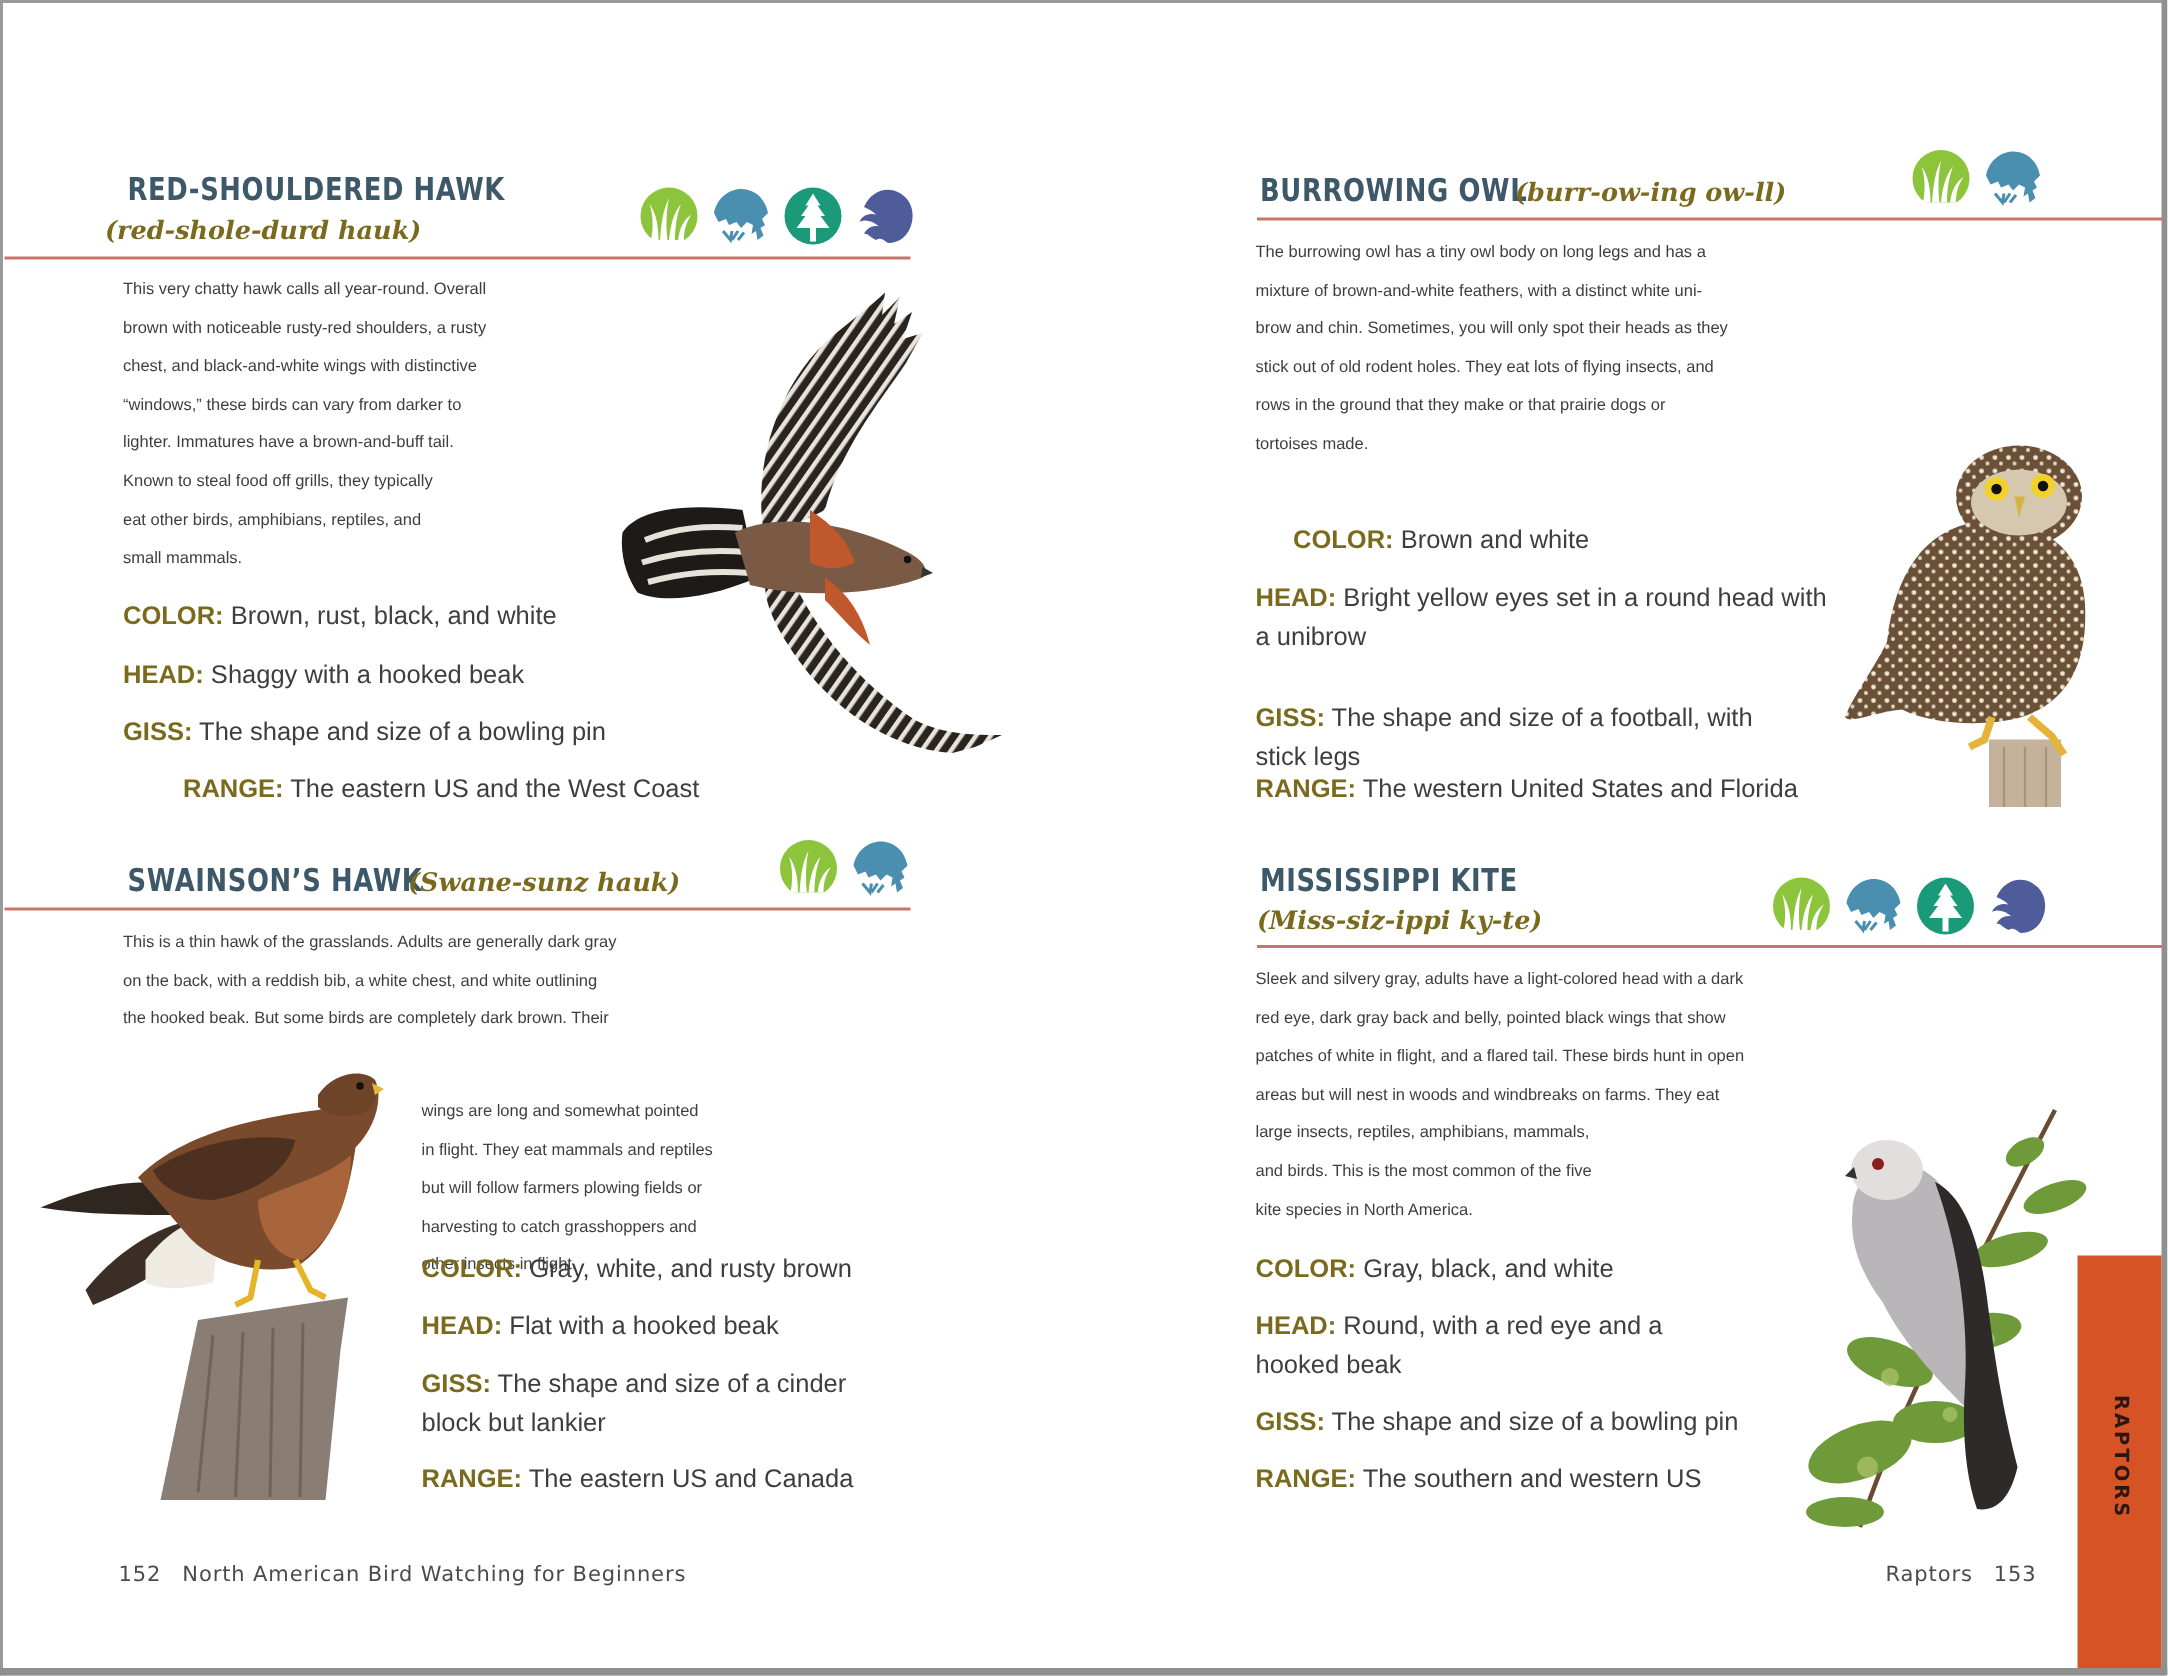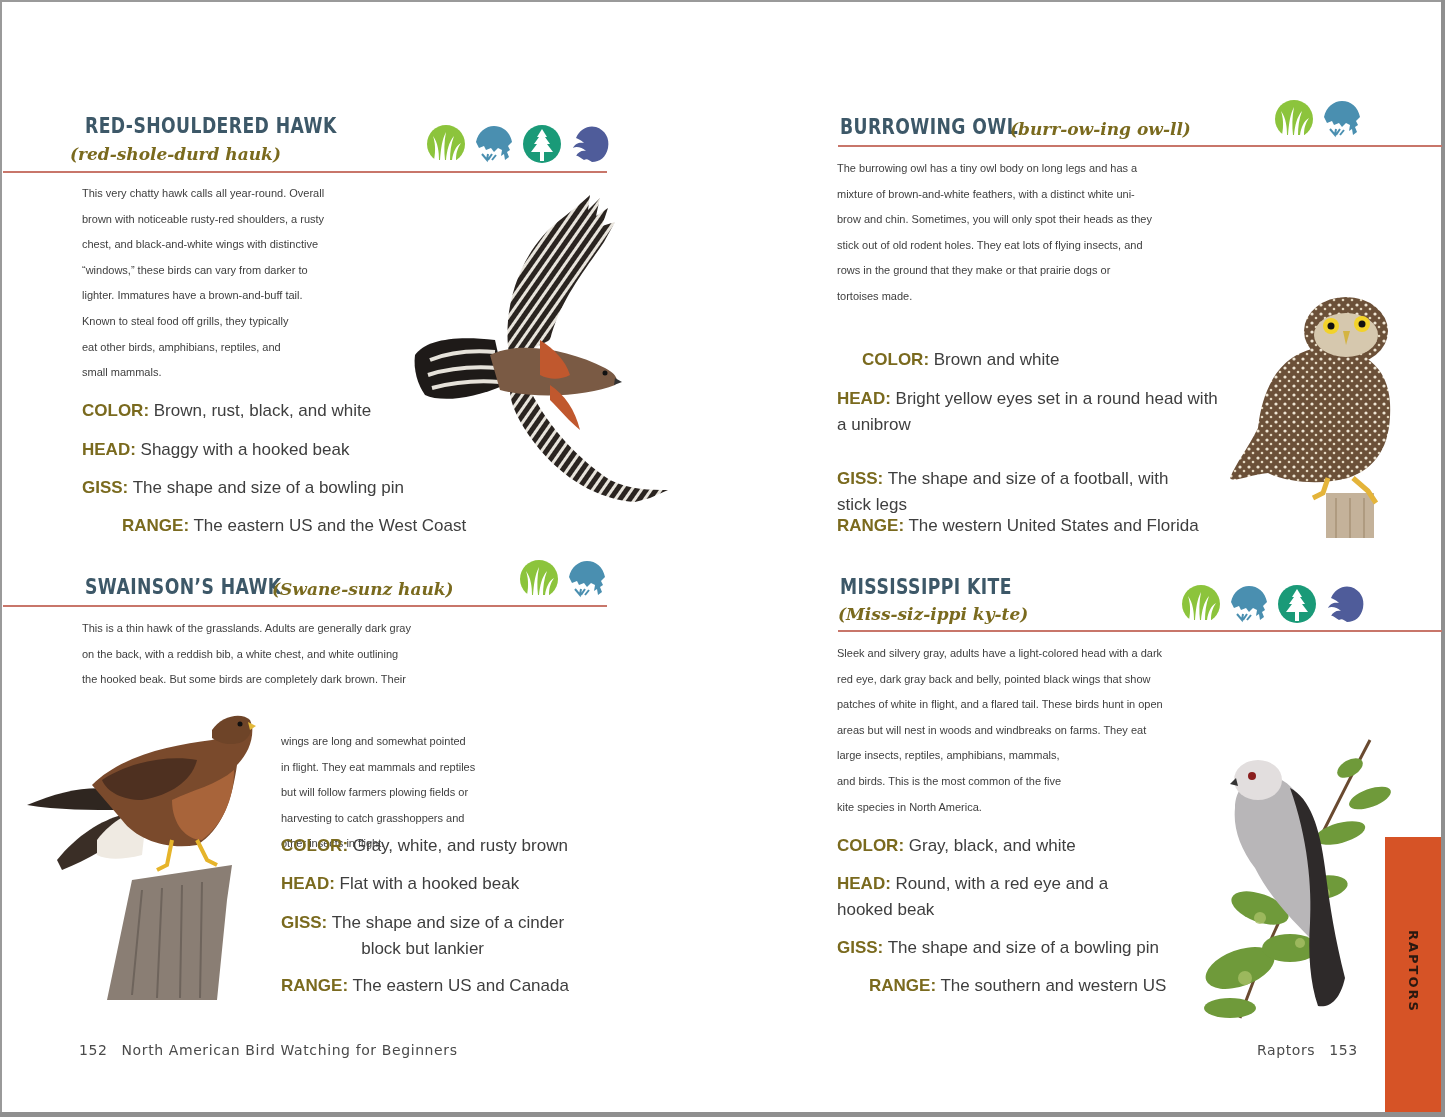--- a/index.html
+++ b/index.html
@@ -190,21 +190,21 @@
 <div class="body-text" style="left:281px; top:693px;margin-top:36px;">
   <span class="line">wings are long and somewhat pointed</span>
   <span class="line">in flight. They eat mammals and reptiles</span>
   <span class="line">but will follow farmers plowing fields or</span>
   <span class="line">harvesting to catch grasshoppers and</span>
   <span class="line">other insects in flight.</span>
 </div>
 
 <div class="fact" style="left:281px; top:833px;"><span class="lbl">COLOR:</span> <span>Gray, white, and rusty brown</span></div>
 <div class="fact" style="left:281px; top:871px;"><span class="lbl">HEAD:</span> <span>Flat with a hooked beak</span></div>
-<div class="fact" style="left:281px; top:910px;text-align:center;">
+<div class="fact" style="left:281px; top:910px;">
     <span class="line"><span class="lbl">GISS:</span> <span>The shape and size of a cinder</span></span>
     <span class="line">block but lankier</span>
   </div>
 <div class="fact" style="left:281px; top:973px;"><span class="lbl">RANGE:</span> <span>The eastern US and Canada</span></div>
 
 <svg class="photo" style="left:22px; top:710px;" width="240" height="290" viewBox="0 0 240 290">
 
   <path d="M110 170 L210 155 L205 190 L195 290 L85 290 Z" fill="#8a7e74"></path>
   <path d="M120 180 L110 285 M140 178 L135 288 M160 175 L158 288 M180 172 L178 288" stroke="#6e645c" stroke-width="2"></path>
 
@@ -311,21 +311,21 @@
   <span class="line">and birds. This is the most common of the five</span>
   <span class="line">kite species in North America.</span>
 </div>
 
 <div class="fact" style="left:837px; top:833px;"><span class="lbl">COLOR:</span> <span>Gray, black, and white</span></div>
 <div class="fact" style="left:837px; top:871px;">
     <span class="line"><span class="lbl">HEAD:</span> <span>Round, with a red eye and a</span></span>
     <span class="line">hooked beak</span>
   </div>
 <div class="fact" style="left:837px; top:935px;"><span class="lbl">GISS:</span> <span>The shape and size of a bowling pin</span></div>
-<div class="fact" style="left:837px; top:973px;margin-left:32px;"><span class="lbl">RANGE:</span> <span>The southern and western US</span></div>
+<div class="fact" style="left:837px; top:973px;"><span class="lbl">RANGE:</span> <span>The southern and western US</span></div>
 
 <svg class="photo" style="left:1200px; top:738px;" width="200" height="285" viewBox="0 0 200 285">
 
   <path d="M170 2 C150 40 130 80 110 120 C90 160 60 220 40 280" stroke="#6a4a30" stroke-width="3" fill="none"></path>
   <g fill="#6f9a3a">
     <ellipse cx="150" cy="30" rx="14" ry="8" transform="rotate(-30 150 30)"></ellipse>
     <ellipse cx="170" cy="60" rx="22" ry="9" transform="rotate(-20 170 60)"></ellipse>
     <ellipse cx="140" cy="95" rx="26" ry="10" transform="rotate(-15 140 95)"></ellipse>
     <ellipse cx="90" cy="100" rx="18" ry="10"></ellipse>
     <ellipse cx="120" cy="150" rx="28" ry="12" transform="rotate(-10 120 150)"></ellipse>

